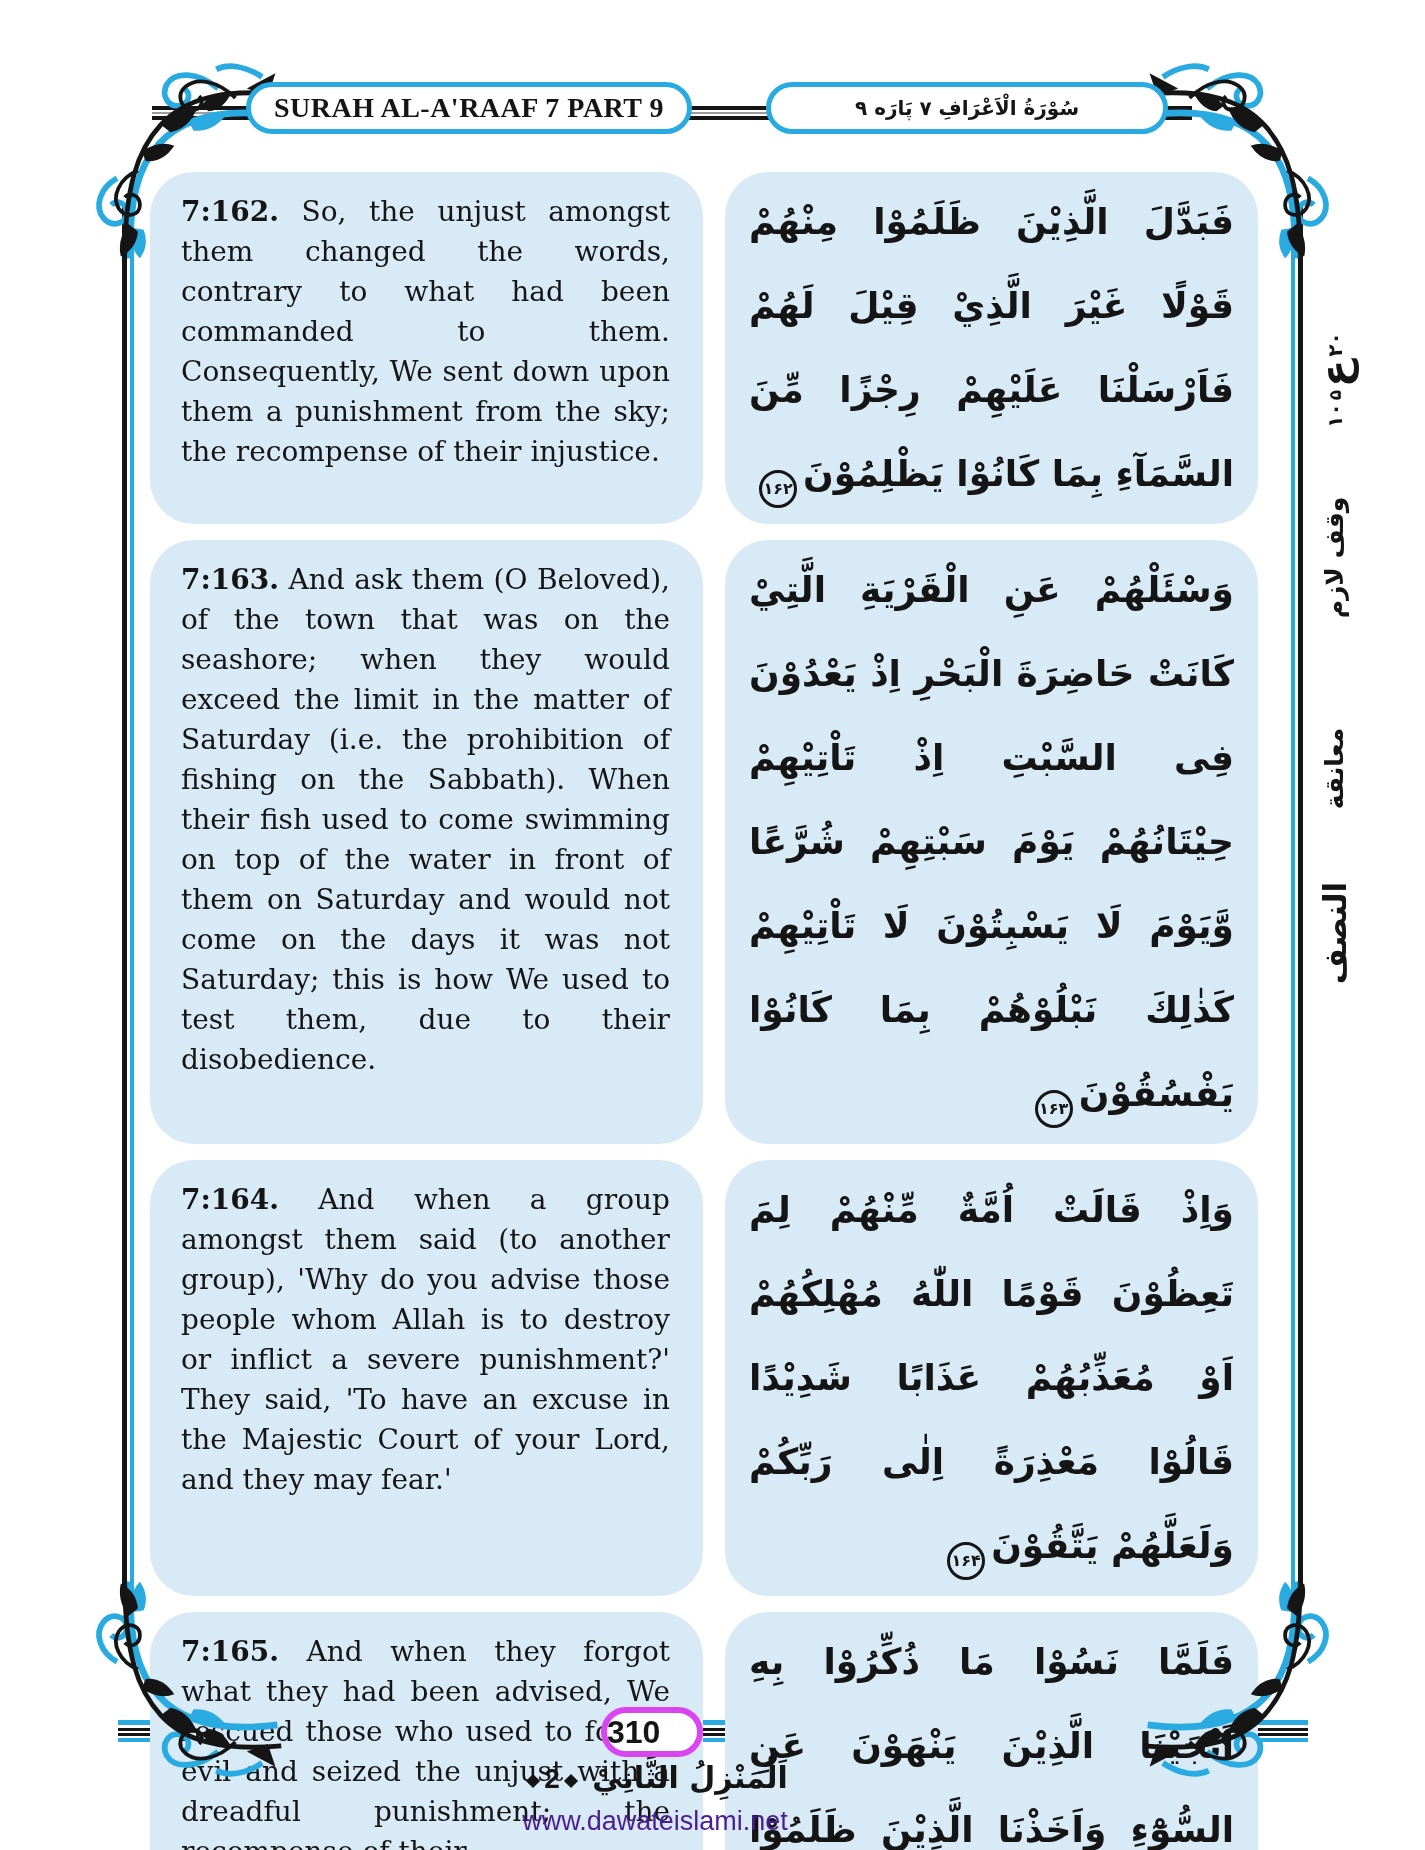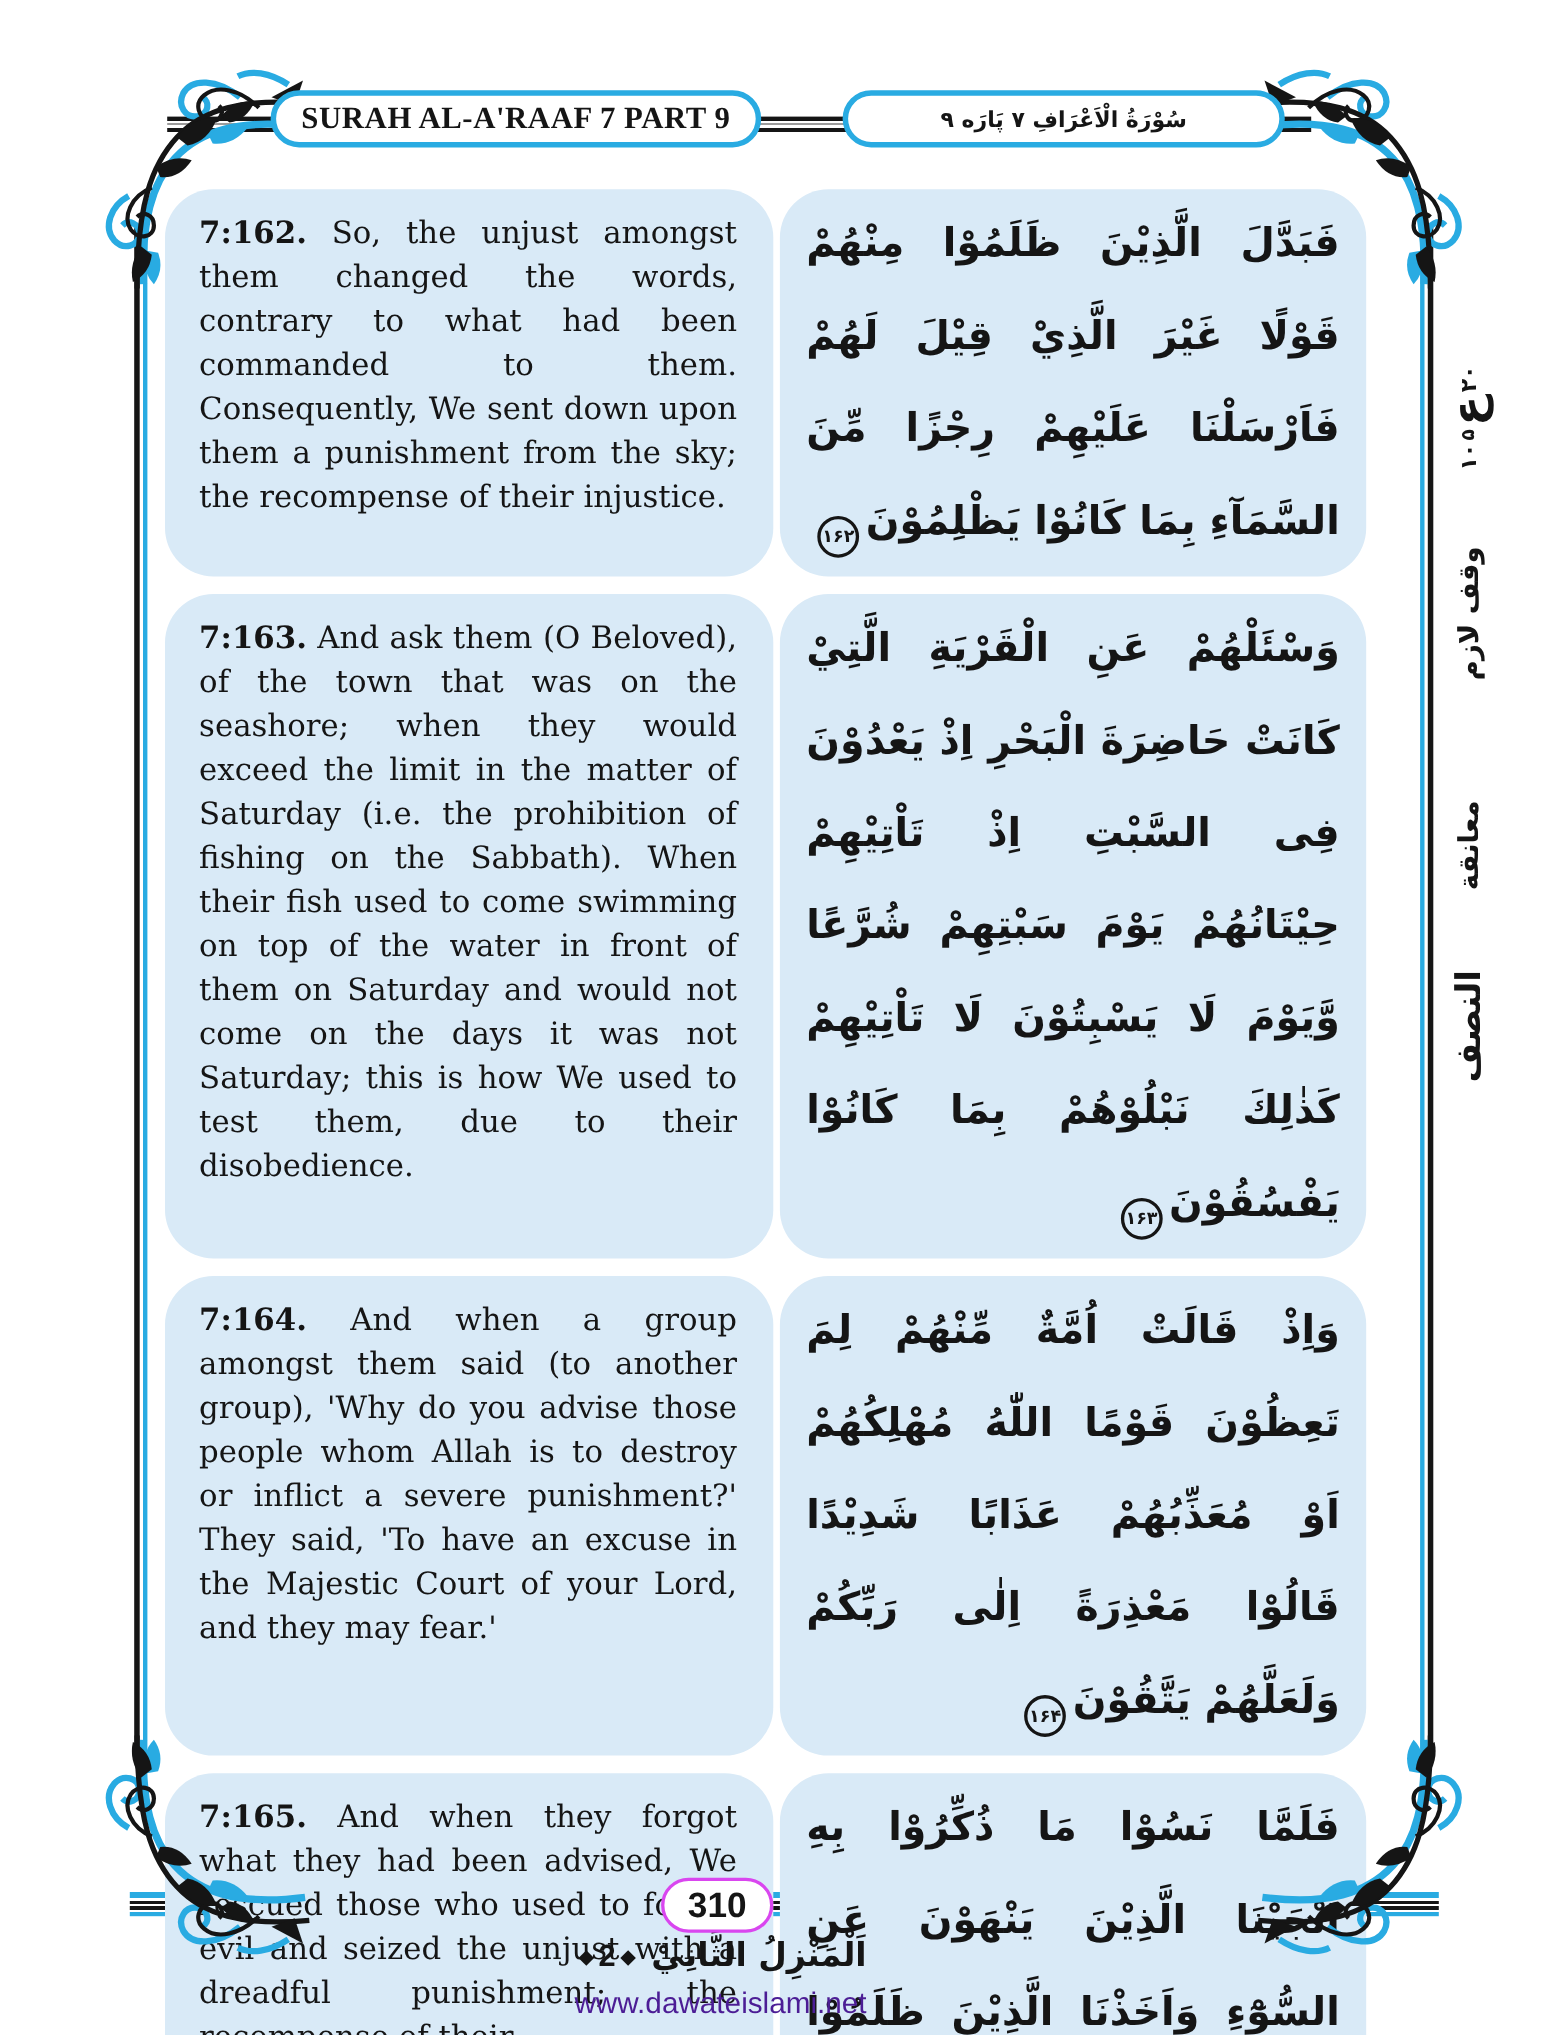--- a/index.html
+++ b/index.html
@@ -27,42 +27,42 @@
   .pill-en{left:246px;width:446px;font-family:"Liberation Serif",serif;font-weight:bold;font-size:28px;letter-spacing:.5px;}
   .pill-ar{left:766px;width:402px;font-family:"DejaVu Sans",sans-serif;font-weight:bold;font-size:20px;direction:rtl;}
 
   
   .content{position:absolute;left:150px;top:172px;width:1108px;z-index:2;}
   .row{display:flex;align-items:stretch;margin-bottom:16px;}
   .r1{min-height:283px}.r2{min-height:522px}.r3{min-height:388px}.r4{min-height:253px}
   .eng{width:553px;background:#d9eaf7;border-radius:44px;box-sizing:border-box;
        padding:20px 33px 16px 31px;font-size:28px;line-height:40px;text-align:justify;overflow:hidden;}
   .vnum{font-weight:bold;}
-  .ar{width:533px;margin-left:6px;background:#d9eaf7;border-radius:44px;box-sizing:border-box;
+  .ar{width:533px;margin-left:22px;background:#d9eaf7;border-radius:44px;box-sizing:border-box;
       padding:8px 24px;display:flex;align-items:flex-end;overflow:hidden;}
   .ar p{margin:0;width:100%;direction:rtl;text-align:justify;
         font-family:"DejaVu Sans",sans-serif;font-weight:bold;font-size:36px;line-height:84px;}
   .ayah-circle{display:inline-flex;align-items:center;justify-content:center;width:38px;height:38px;
         box-sizing:border-box;border:3px solid #151515;border-radius:50%;font-size:16px;line-height:1;
         vertical-align:-8px;margin:0 6px;font-weight:bold;}
 
   
   .note{position:absolute;display:flex;align-items:center;justify-content:center;z-index:2;}
   .note .inner{white-space:nowrap;transform:rotate(-90deg);
         font-family:"DejaVu Sans",sans-serif;font-weight:bold;color:#151515;}
   .ruku{left:1306px;top:295px;width:58px;height:170px;}
   .ruku .inner{display:flex;direction:rtl;align-items:center;gap:3px;}
   .ruku-num{font-size:20px;} .ruku-ain{font-size:40px;line-height:1;} .ruku-inner-num{font-size:17px;}
   .wqf{left:1306px;top:492px;width:58px;height:130px;} .wqf .inner{font-size:25px;}
   .mua{left:1306px;top:693px;width:58px;height:150px;} .mua .inner{font-size:25px;}
   .nsf{left:1306px;top:848px;width:58px;height:170px;} .nsf .inner{font-size:31px;}
 
   
   .page-pill{position:absolute;left:601px;top:1707px;width:102px;height:50px;box-sizing:border-box;
-        background:#fff;border:3px solid #d946ef;border-radius:26px;display:flex;align-items:center;justify-content:center;
+        background:#fff;border:6px solid #d946ef;border-radius:26px;display:flex;align-items:center;justify-content:flex-start;
         font-family:"Liberation Sans",sans-serif;font-weight:bold;font-size:32px;z-index:4;}
   .manzil{position:absolute;left:440px;top:1760px;width:430px;text-align:center;direction:rtl;
         font-family:"DejaVu Sans",sans-serif;font-weight:bold;font-size:30px;z-index:2;}
   .manzil .badge{white-space:nowrap;}
   .diamond{display:inline-block;width:10px;height:10px;background:#151515;transform:rotate(45deg);
         margin:0 6px;vertical-align:2px;}
   .badge b{font-family:"Liberation Sans",sans-serif;font-size:28px;}
   .website{position:absolute;left:440px;top:1806px;width:430px;text-align:center;
         font-family:"Liberation Sans",sans-serif;font-size:27px;color:#4c1d95;z-index:2;}
 </style>

